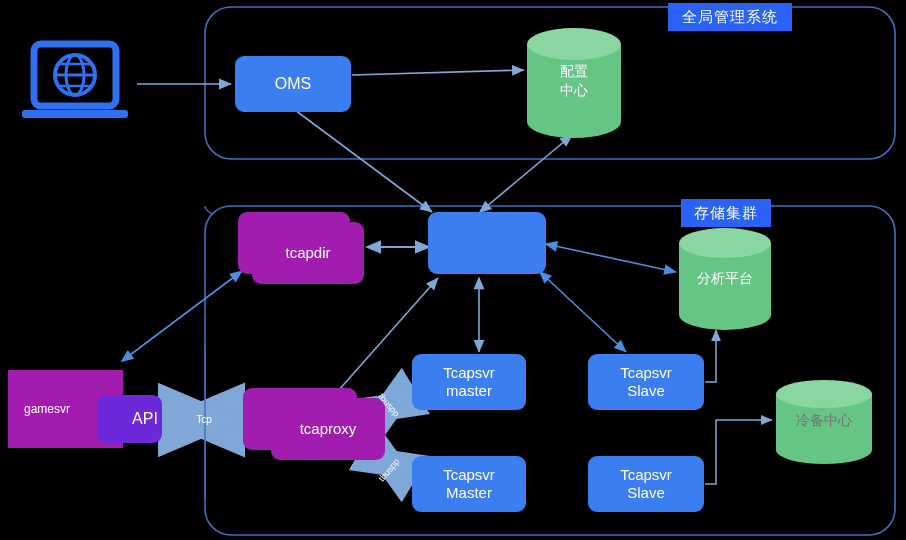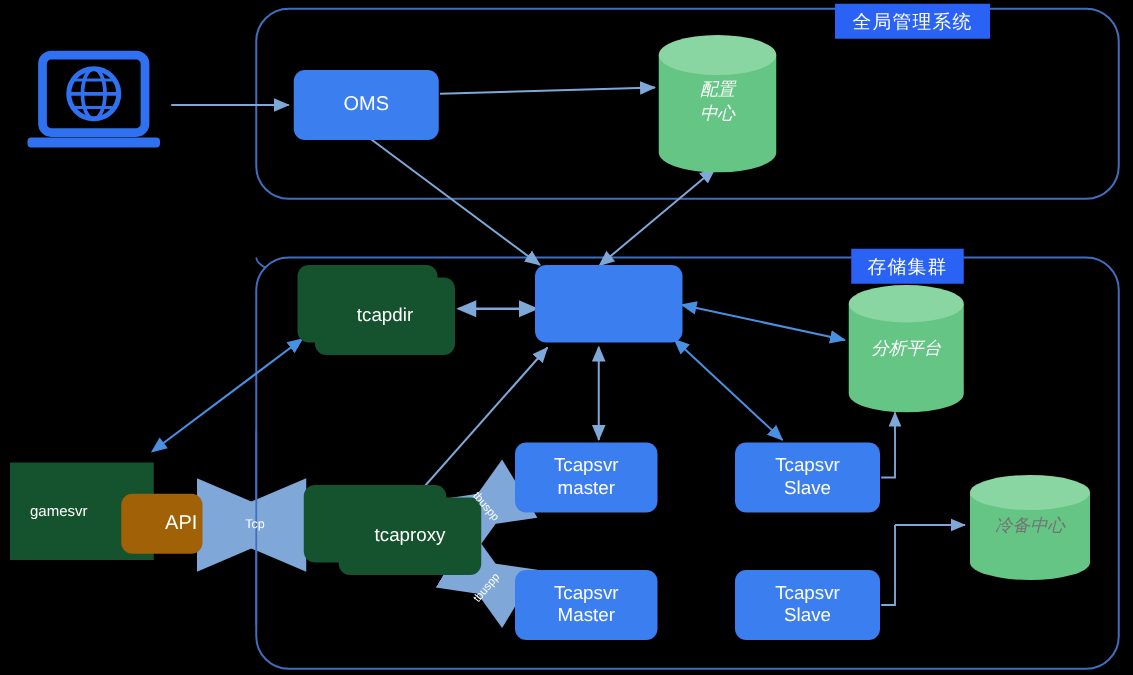--- a/index.html
+++ b/index.html
@@ -5,34 +5,34 @@
   html,body{margin:0;padding:0;background:#000;}
   body{width:906px;height:540px;position:relative;overflow:hidden;
        font-family:"Liberation Sans","DejaVu Sans",sans-serif;}
   #stage{position:absolute;left:0;top:0;width:906px;height:436px;}
   svg.layer{position:absolute;left:0;top:0;width:906px;height:540px;pointer-events:none;}
 
   .node{position:absolute;box-sizing:border-box;display:flex;align-items:center;
         justify-content:center;text-align:center;color:#fff;line-height:1.18;}
   .rounded{border-radius:9px;}
   .blue{background:#3b7ef0;}
-  .cyan{background:#14532d;}
-  .green{background:#a16207;padding-left:31px;}
+  .cyan{background:#a21caf;}
+  .green{background:#6d28d9;padding-left:31px;}
   .flat{border-radius:0;}
   .stackback{position:absolute;border-radius:9px;}
 
   .grouplabel{position:absolute;background:#2962f5;color:#fff;display:flex;
               align-items:center;justify-content:center;letter-spacing:1px;}
 
   .edgelabel{position:absolute;color:#fff;font-size:10px;text-align:center;
              white-space:nowrap;}
   .rot-a{transform:rotate(50deg);transform-origin:center center;}
   .rot-b{transform:rotate(-50deg);transform-origin:center center;}
 
-  .cyl{position:absolute;font-style:italic;}
+  .cyl{position:absolute;}
 </style>
 </head>
 <body>
 
 <div id="stage">
 
   <svg class="layer" viewBox="0 0 906 540">
     <defs>
       <marker id="ah" markerWidth="9" markerHeight="9" refX="7.5" refY="4" orient="auto">
         <path d="M0,0.6 L8,4 L0,7.4 z" fill="#7fa8d8"></path>

